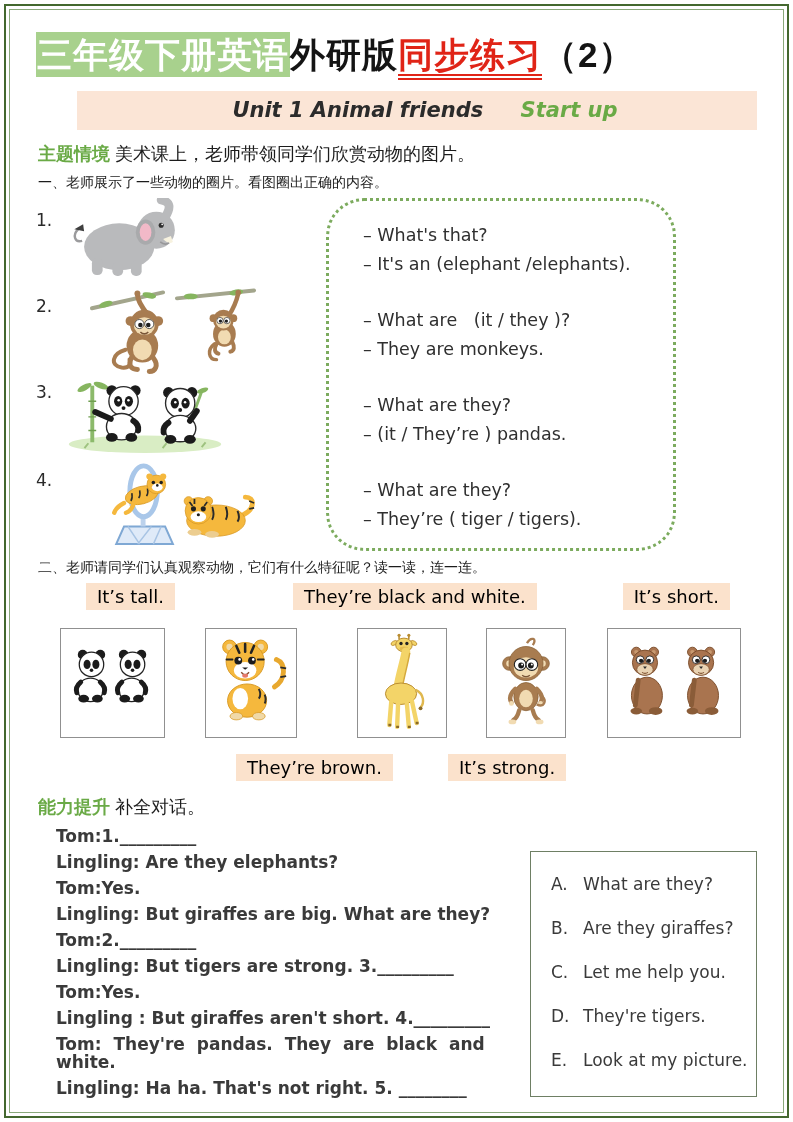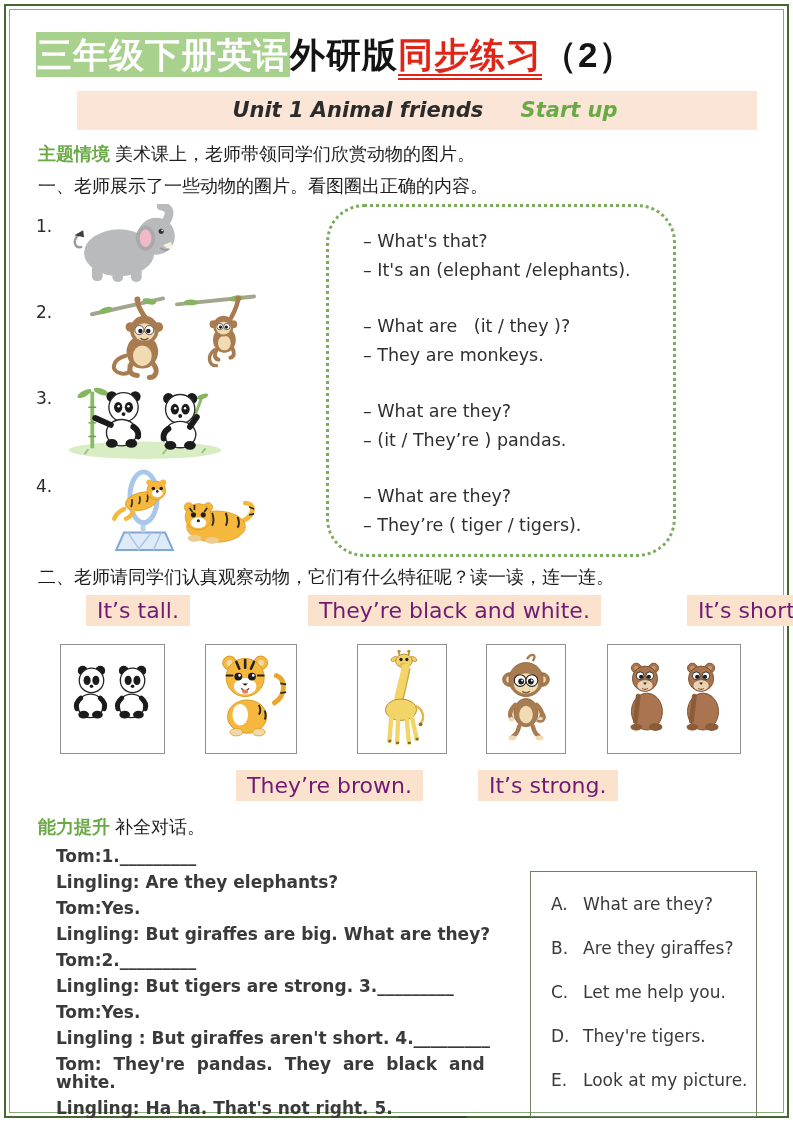--- a/index.html
+++ b/index.html
@@ -17,39 +17,39 @@
   .t-bk{color:#141414;}
   .t-red{color:#e02417;border-bottom:6px double #e02417;padding-bottom:0px;}
 
   
   .banner{background:#fbe5d6;text-align:center;padding:7px 0 8px 16px;font-size:21px;font-weight:bold;font-style:italic;font-family:"DejaVu Sans",sans-serif;margin-left:41px;}
   .unit{color:#2b2b2b;}
   .startup{color:#6aaa46;margin-left:30px;}
 
   .intro{font-size:18px;margin:12px 2px 4px 2px;}
   .green-tag{color:#6aaa46;font-weight:bold;}
-  .sec-head{font-size:18px;margin:8px 2px 6px 2px;font-family:Liberation Serif, serif;}
+  .sec-head{font-size:14px;margin:8px 2px 6px 2px;font-family:Liberation Serif, serif;}
 
   
   .sec1-row{display:flex;align-items:flex-start;margin-top:4px;}
   .animals-col{width:284px;flex:none;}
   .animal-item{display:flex;align-items:flex-start;}
   .animal-num{font-size:17px;color:#2a2a2a;width:26px;flex:none;margin-top:12px;font-family:"DejaVu Sans",sans-serif;}
   .ai-1 svg{margin-left:8px;}  .ai-1{height:86px;}
   .ai-2 svg{margin-left:26px;} .ai-2{height:86px;}
   .ai-3 svg{margin-left:2px;}  .ai-3{height:88px;}
   .ai-4 svg{margin-left:18px;} .ai-4{height:92px;}
 
   .dialog-box{width:302px;border:3px dotted #7cab5e;border-radius:38px;padding:20px 8px 14px 34px;margin-left:6px;box-sizing:content-box;}
   .qa{font-size:17.5px;line-height:29px;color:#2f2f2f;margin:0;white-space:pre-wrap;font-family:"DejaVu Sans",sans-serif;}
   .pair + .pair{margin-top:27px;}
 
   
   .labels-row{display:flex;margin-top:6px;}
-  .plabel{background:#fbe2cc;padding:3px 11px;font-size:22px;color:#701a75;font-family:"DejaVu Sans",sans-serif;white-space:nowrap;}
+  .plabel{background:#fbe2cc;padding:3px 11px;font-size:18px;color:#000000;font-family:"DejaVu Sans",sans-serif;white-space:nowrap;}
   .lt-1{margin-left:50px;} .lt-2{margin-left:118px;} .lt-3{margin-left:86px;}
   .lb-1{margin-left:200px;} .lb-2{margin-left:55px;}
   .labels-bottom{margin-top:16px;}
 
   .cards-row{display:flex;margin-top:18px;align-items:flex-start;}
   .card{border:1.5px solid #909090;background:#fff;height:110px;display:flex;align-items:center;justify-content:center;box-sizing:border-box;}
   .card-1{width:105px;margin-left:24px;}
   .card-2{width:92px;margin-left:40px;}
   .card-3{width:90px;margin-left:60px;}
   .card-4{width:80px;margin-left:39px;}

